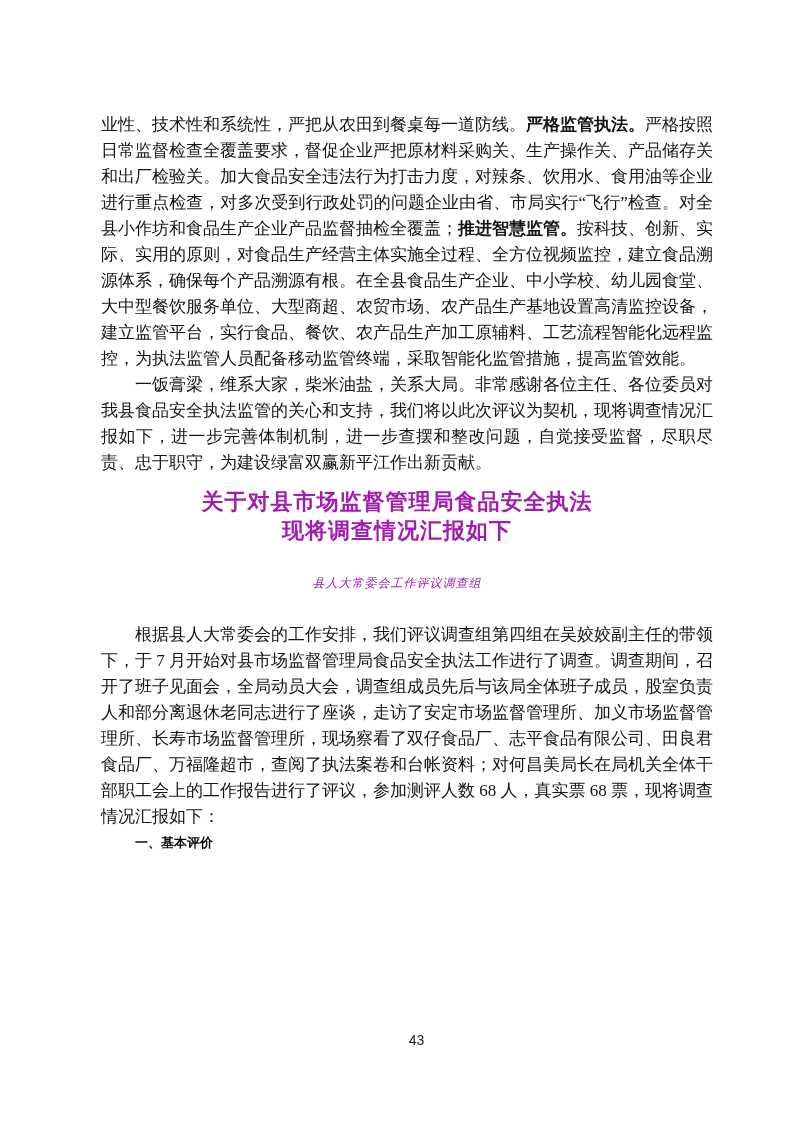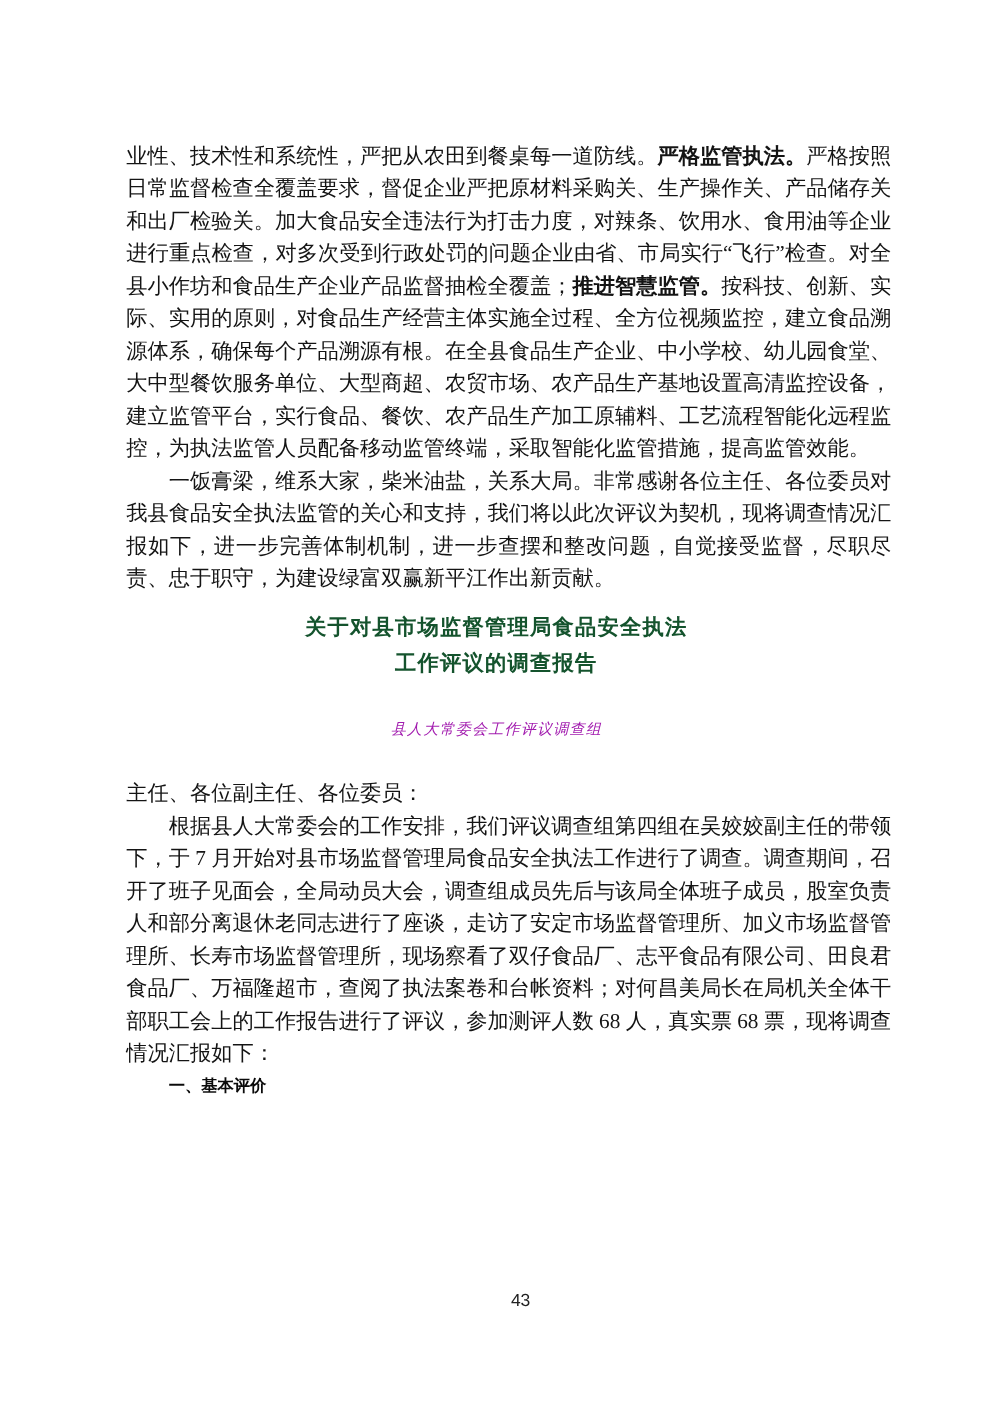--- a/index.html
+++ b/index.html
@@ -26,23 +26,23 @@
   .bh{
     font-family:"Liberation Sans","DejaVu Sans",sans-serif;
     font-weight:700;
   }
   .title{
     position:absolute;top:487px;left:90px;width:614px;
     margin:0;
     text-align:center;
     font-family:"Liberation Sans","DejaVu Sans",sans-serif;
     font-weight:700;
-    font-size:17px;
+    font-size:22px;
     line-height:29px;
-    color:#14532d;
+    color:#a21caf;
     letter-spacing:1px;
   }
   .title span{display:block;}
   .subtitle{
     position:absolute;top:572px;left:90px;width:614px;
     text-align:center;
     font-family:"Liberation Serif","DejaVu Serif",serif;
     font-style:italic;
     font-size:12px;
     line-height:22px;
@@ -73,26 +73,25 @@
 
 <div class="page">
 
   <div class="col" id="sec1">
     <p class="para"><span>业性、技术性和系统性，严把从农田到餐桌每一道防线。</span><span class="bh">严格监管执法。</span><span>严格按照日常监督检查全覆盖要求，督促企业严把原材料采购关、生产操作关、产品储存关和出厂检验关。加大食品安全违法行为打击力度，对辣条、饮用水、食用油等企业进行重点检查，对多次受到行政处罚的问题企业由省、市局实行“飞行”检查。对全县小作坊和食品生产企业产品监督抽检全覆盖；</span><span class="bh">推进智慧监管。</span><span>按科技、创新、实际、实用的原则，对食品生产经营主体实施全过程、全方位视频监控，建立食品溯源体系，确保每个产品溯源有根。在全县食品生产企业、中小学校、幼儿园食堂、大中型餐饮服务单位、大型商超、农贸市场、农产品生产基地设置高清监控设备，建立监管平台，实行食品、餐饮、农产品生产加工原辅料、工艺流程智能化远程监控，为执法监管人员配备移动监管终端，采取智能化监管措施，提高监管效能。</span></p>
     <p class="para indent">一饭膏梁，维系大家，柴米油盐，关系大局。非常感谢各位主任、各位委员对我县食品安全执法监管的关心和支持，我们将以此次评议为契机，现将调查情况汇报如下，进一步完善体制机制，进一步查摆和整改问题，自觉接受监督，尽职尽责、忠于职守，为建设绿富双赢新平江作出新贡献。</p>
   </div>
 
   <h1 class="title">
     <span>关于对县市场监督管理局食品安全执法</span>
-    <span>工作评议的调查报告</span>
+    <span>现将调查情况汇报如下</span>
   </h1>
 
   <div class="subtitle">县人大常委会工作评议调查组</div>
 
   <div class="col" id="sec3">
-    <p class="para">主任、各位副主任、各位委员：</p>
     <p class="para indent">根据县人大常委会的工作安排，我们评议调查组第四组在吴姣姣副主任的带领下，于 7 月开始对县市场监督管理局食品安全执法工作进行了调查。调查期间，召开了班子见面会，全局动员大会，调查组成员先后与该局全体班子成员，股室负责人和部分离退休老同志进行了座谈，走访了安定市场监督管理所、加义市场监督管理所、长寿市场监督管理所，现场察看了双仔食品厂、志平食品有限公司、田良君食品厂、万福隆超市，查阅了执法案卷和台帐资料；对何昌美局长在局机关全体干部职工会上的工作报告进行了评议，参加测评人数 68 人，真实票 68 票，现将调查情况汇报如下：</p>
     <h2 class="h-bold">一、基本评价</h2>
   </div>
 
   <div class="pagenum">43</div>
 
 </div>
 
 </body></html>

